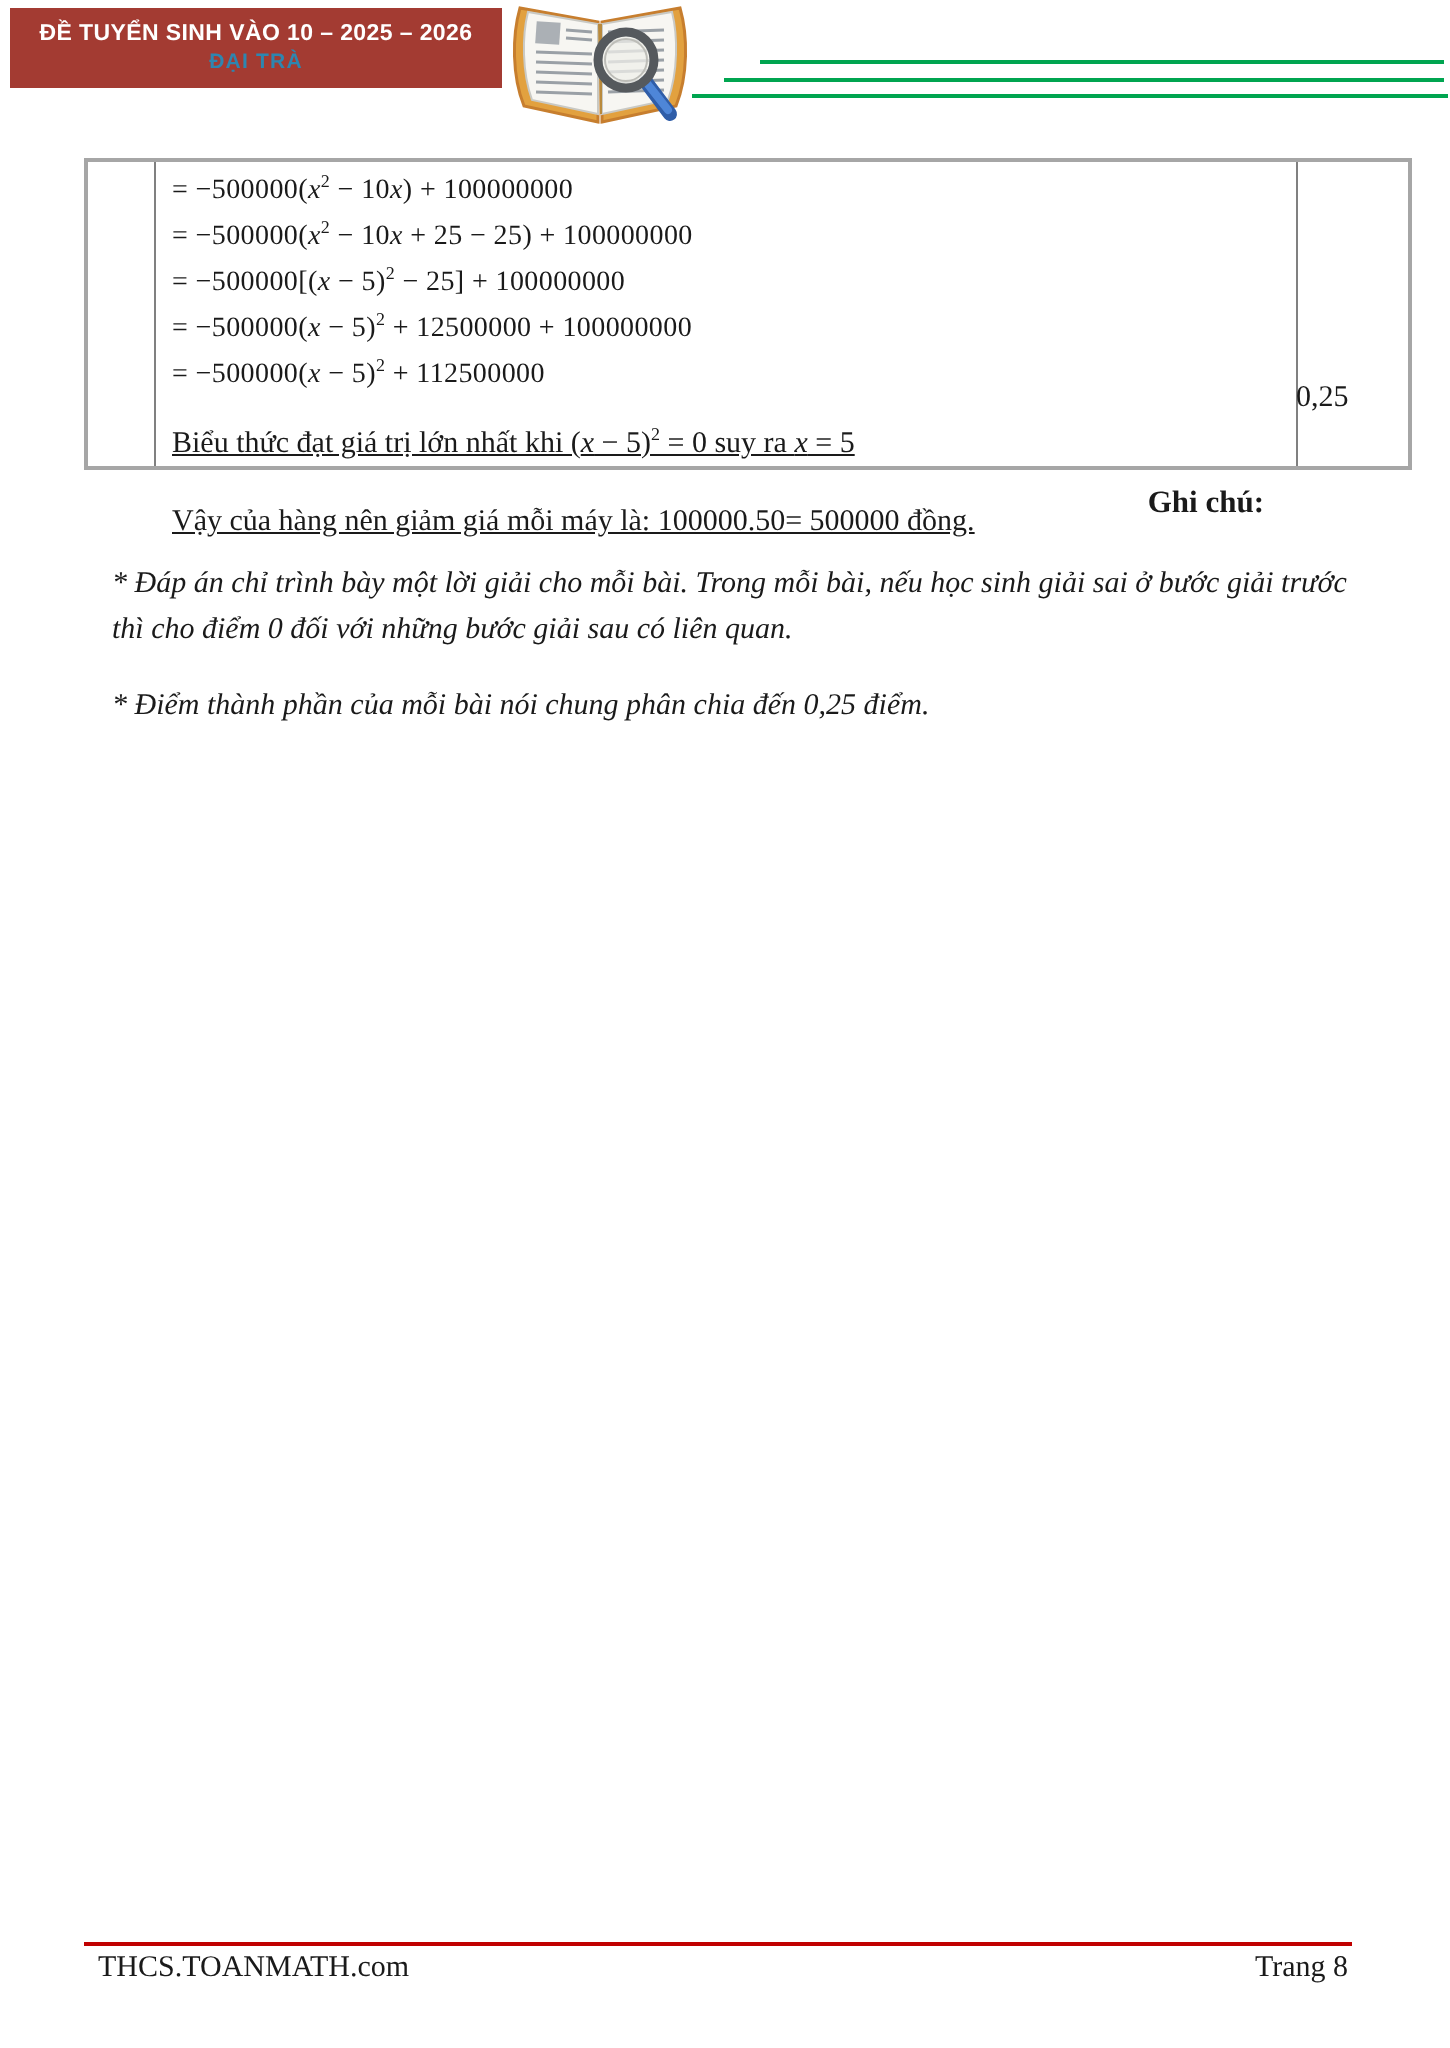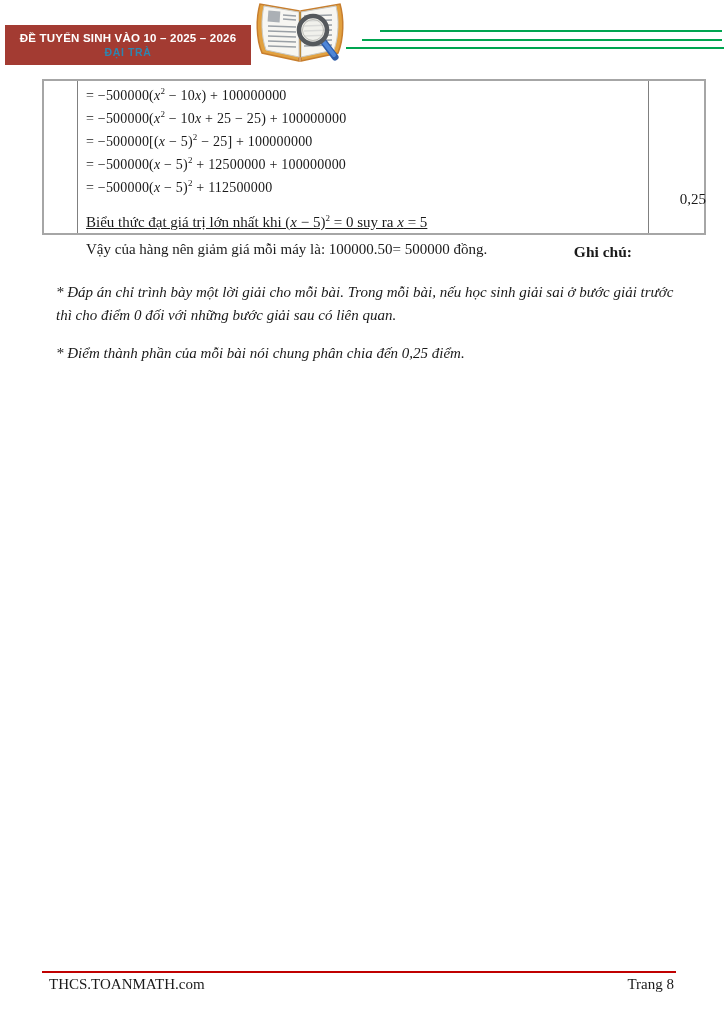--- a/index.html
+++ b/index.html
@@ -3,21 +3,21 @@
 <meta charset="utf-8">
 <style>
   html,body{margin:0;padding:0;}
   body{
     width:725px;height:1024px;position:relative;background:#ffffff;
     font-family:"Liberation Serif", serif;color:var(--text,#1a1a1a);
     overflow:hidden;
   }
   
   .banner{
-    position:absolute;left:5px;top:25px;width:246px;height:40px;
+    position:absolute;left:5px;top:4px;width:246px;height:40px;
     background:var(--banner_red,#A33B32);
     display:flex;flex-direction:column;align-items:center;justify-content:center;
     text-align:center;
   }
   .banner-title{
     font-family:"Liberation Sans",sans-serif;font-weight:bold;
     font-size:11.5px;color:#ffffff;letter-spacing:.2px;line-height:14px;
   }
   .banner-subtitle{
     font-family:"Liberation Sans",sans-serif;font-weight:bold;
@@ -40,23 +40,23 @@
     position:absolute;left:34px;top:3px;width:568px;padding-left:8px;box-sizing:border-box;
   }
   .eq{
     font-size:14px;line-height:23px;white-space:nowrap;letter-spacing:.2px;
   }
   .eq sup{font-size:9px;line-height:0;}
   .eq i{font-family:"Liberation Serif",serif;}
   .concl{font-size:15px;line-height:19px;white-space:nowrap;}
   .concl sup{font-size:9px;line-height:0;}
   .c1{margin-top:14px;text-decoration:underline;}
-  .c2{margin-top:8px;}
+  .c2{margin-top:20px;text-decoration:underline;}
   .cell-score{
-    position:absolute;left:604px;width:58px;top:110px;text-align:right;
+    position:absolute;left:604px;width:58px;top:110px;text-align:left;
     font-size:15px;
   }
   
   .notes-heading{
     position:absolute;left:0;top:243px;width:632px;text-align:right;
     font-weight:bold;font-size:15.5px;
   }
   .notes{
     position:absolute;left:40px;top:265px;width:650px;
     font-style:italic;font-size:15px;line-height:22.5px;

